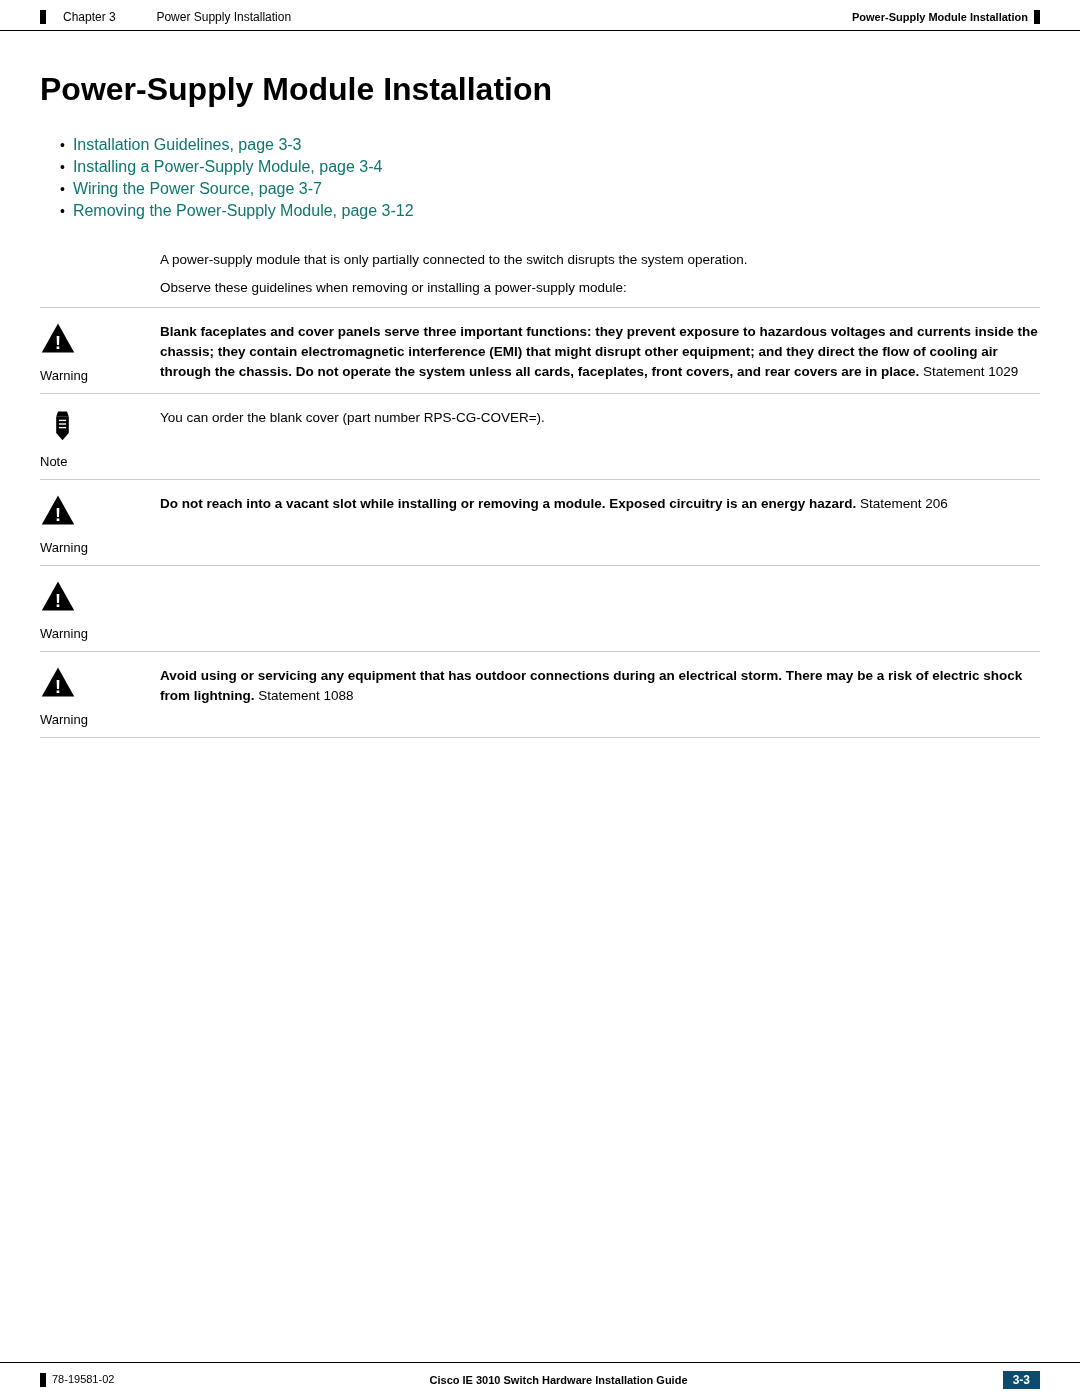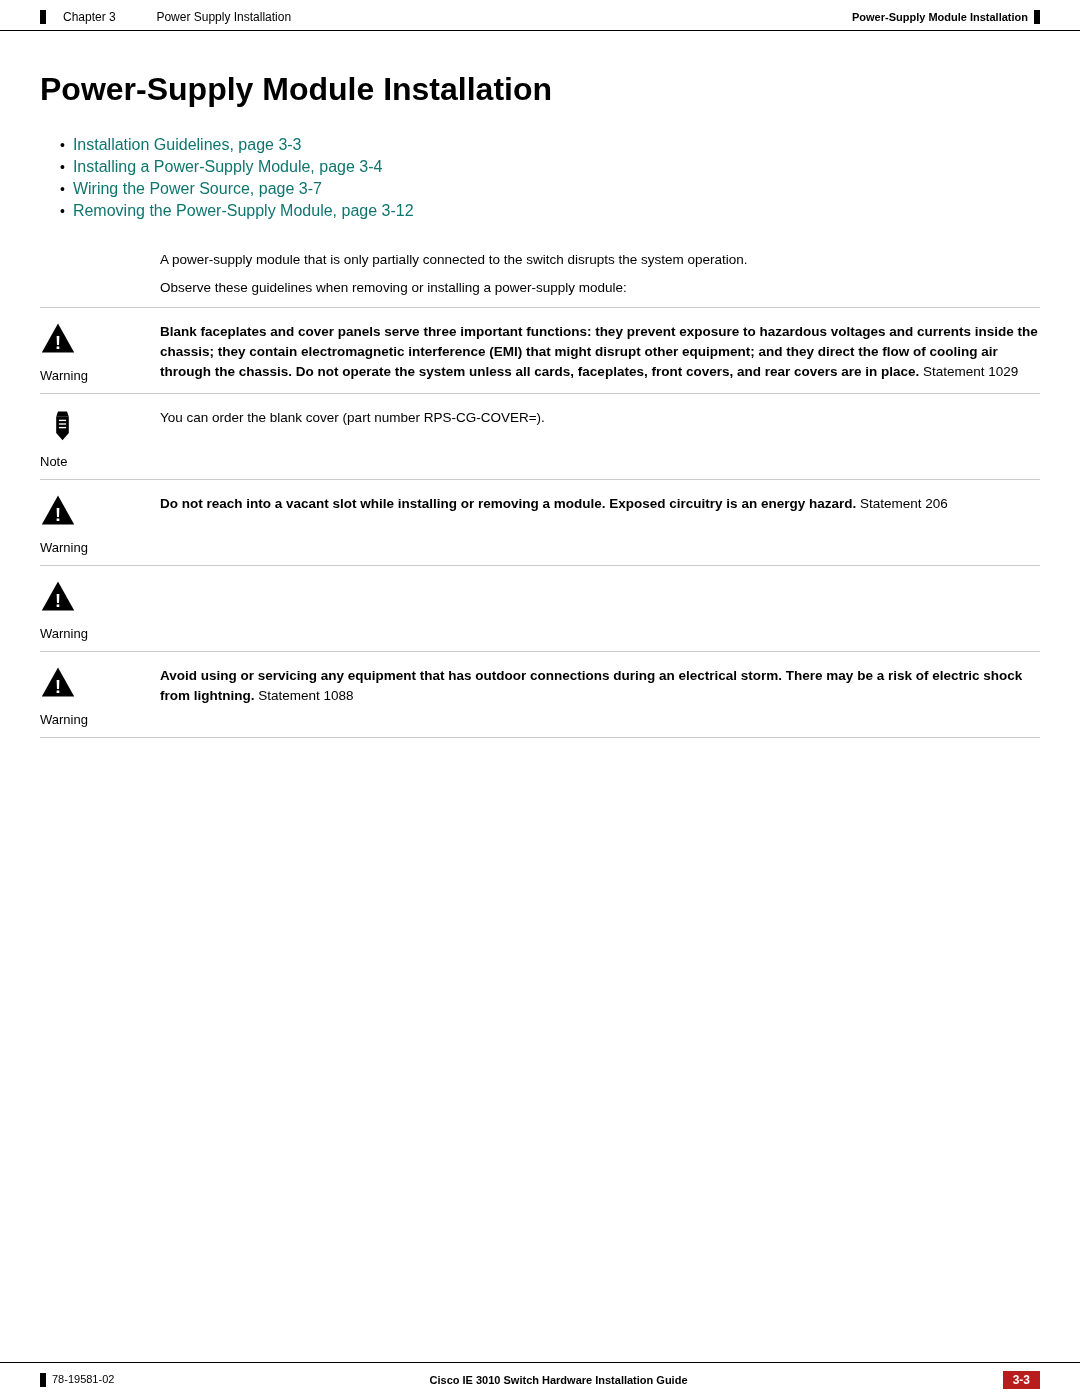--- a/index.html
+++ b/index.html
@@ -166,21 +166,21 @@
       height: 14px;
       background: #000;
       display: inline-block;
     }
     .footer-right {
       display: flex;
       align-items: center;
       gap: 0;
     }
     .footer-page-box {
-      background: #b91c1c;
+      background: #0c4a6e;
       color: #fff;
       padding: 2px 10px;
       font-weight: bold;
       font-size: 12px;
     }
     .footer-center {
       font-weight: bold;
       font-size: 11px;
     }
 

